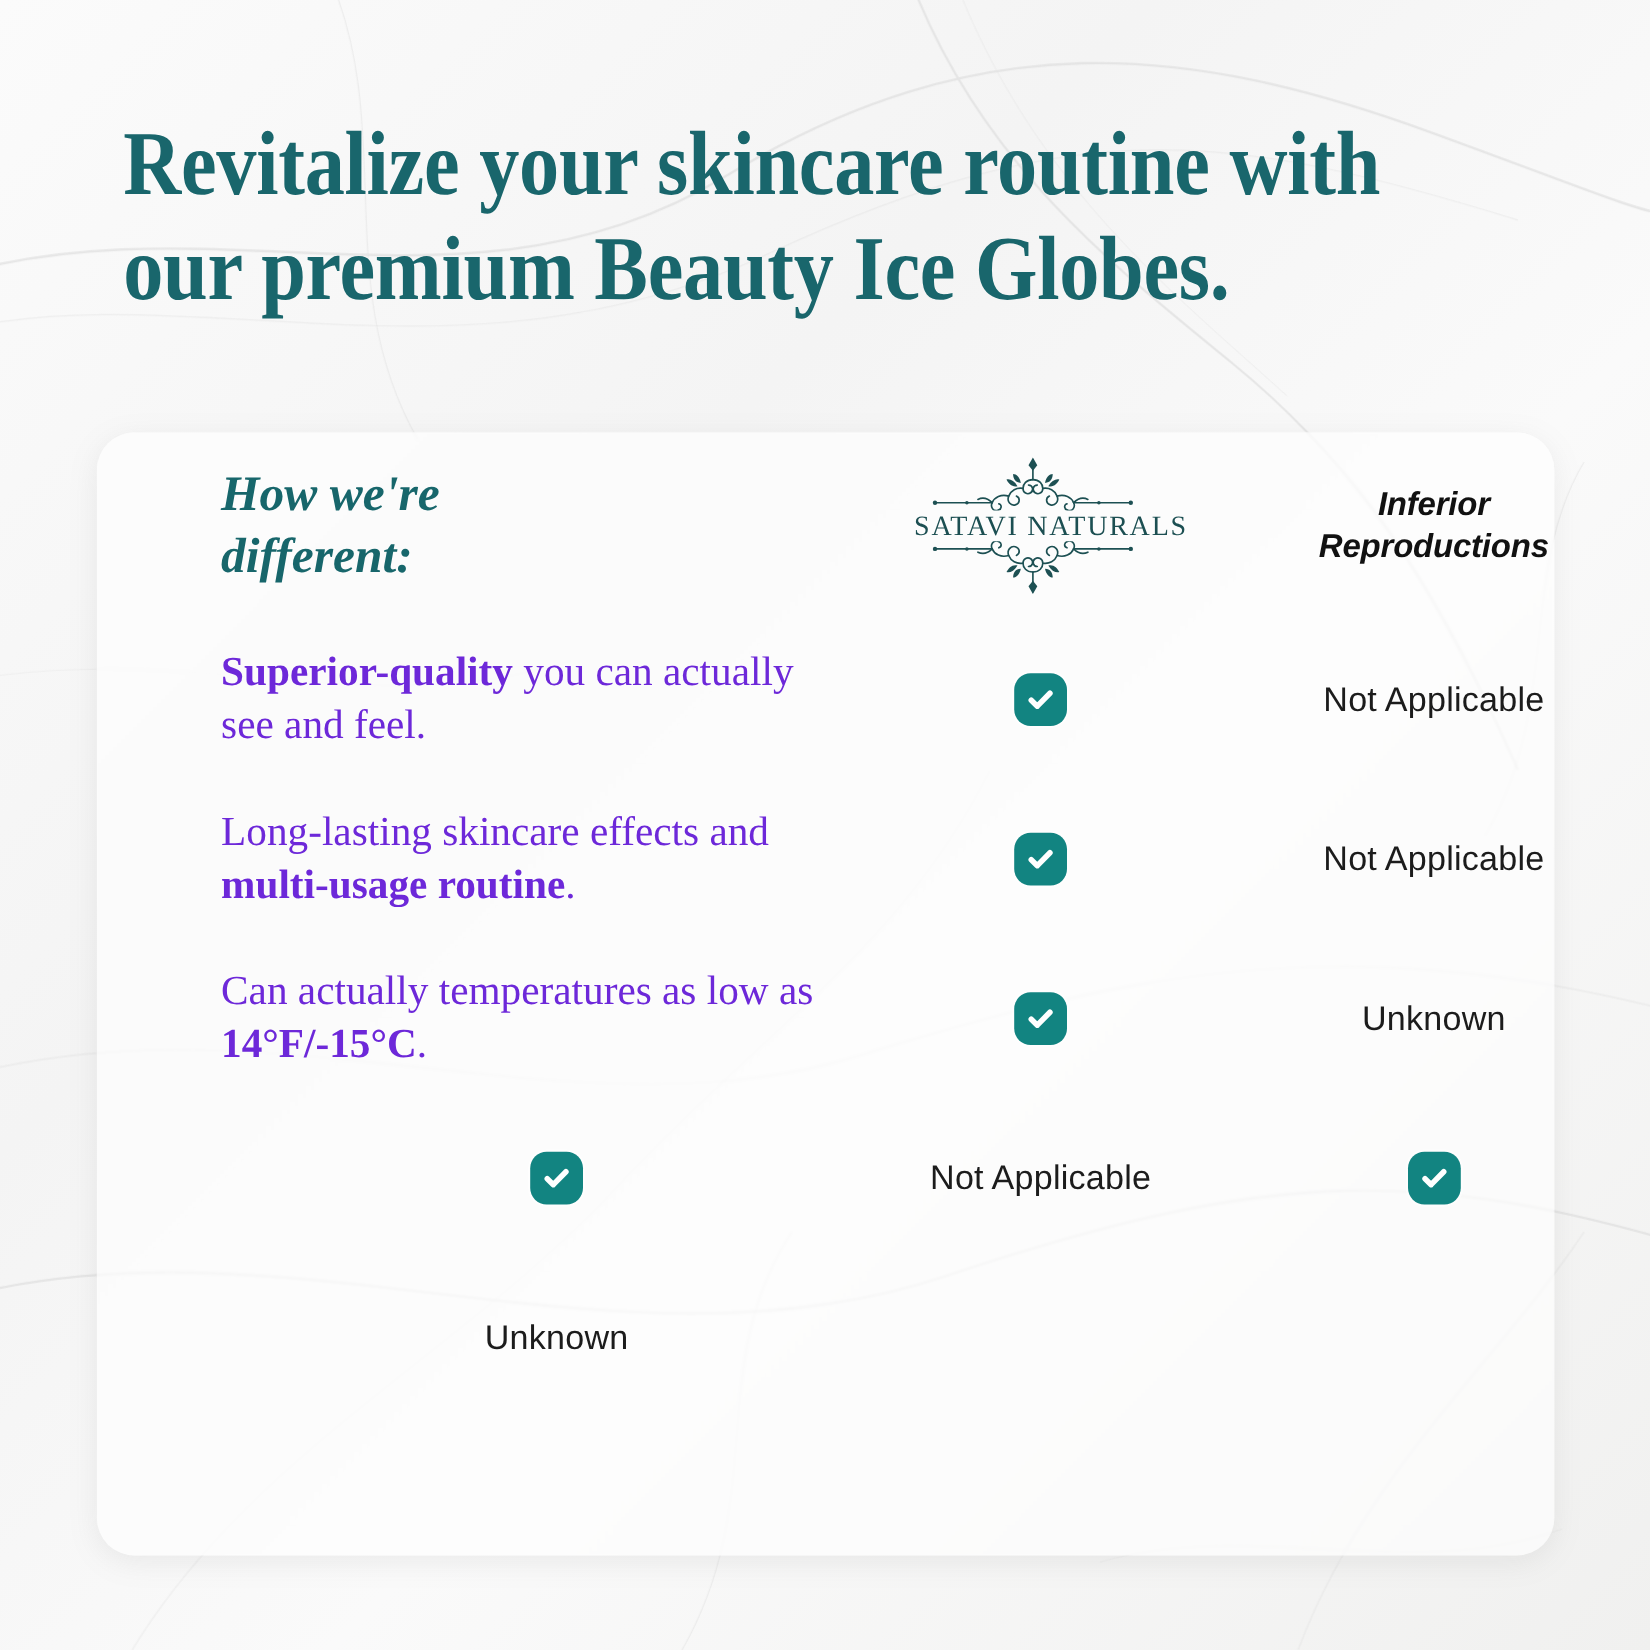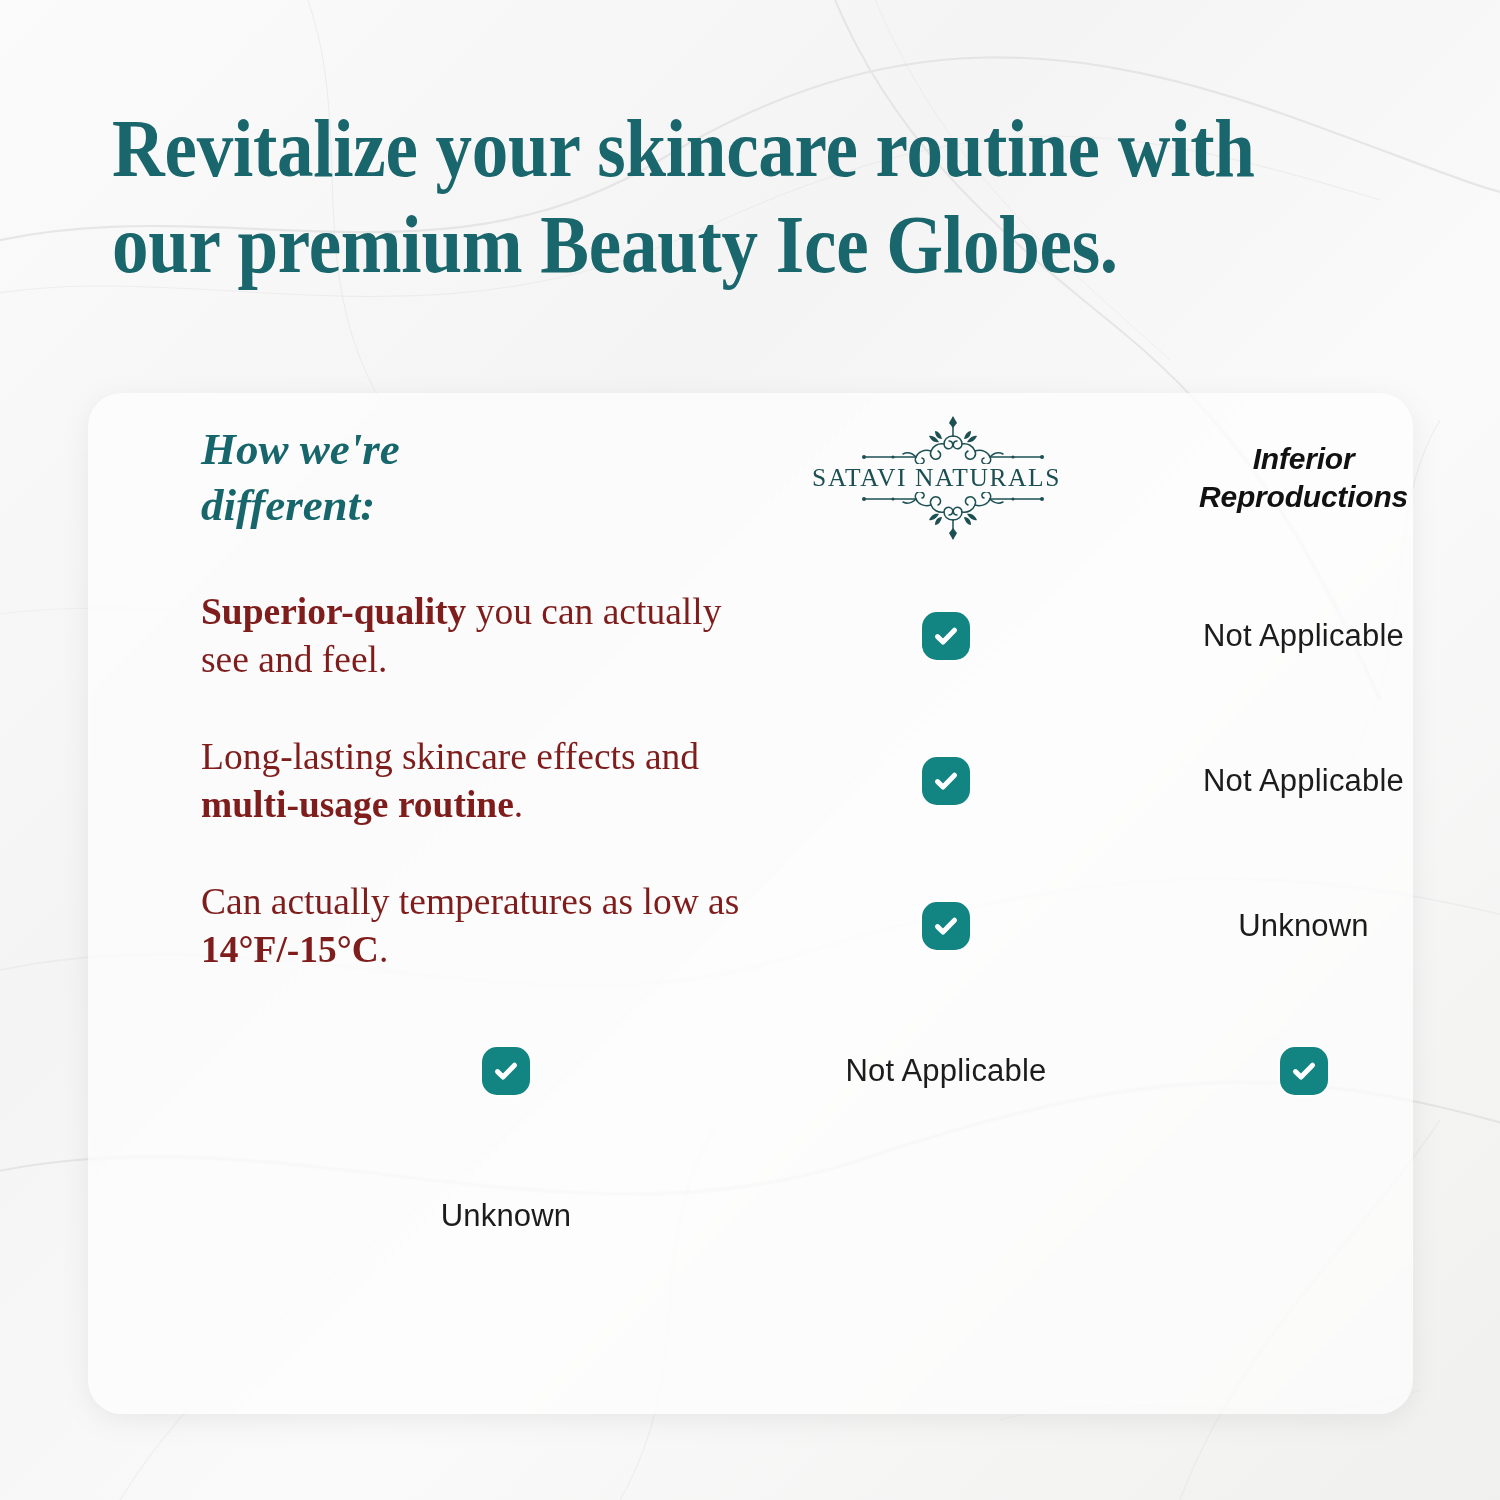--- a/index.html
+++ b/index.html
@@ -82,35 +82,35 @@
     font-style:italic;
     font-size:30px;
     line-height:1.28;
     text-align:center;
     white-space:pre-line;
     width:100%;
     letter-spacing:-0.2px;
   }
 
   
-  .logo { width:230px; display:flex; flex-direction:column; align-items:flex-end; }
+  .logo { width:230px; display:flex; flex-direction:column; align-items:flex-start; }
   .logo svg { display:block; }
   .logo .wordmark {
     color:#1c4f52;
     font-family:"Liberation Serif", serif;
     font-size:25.5px;
     letter-spacing:1.6px;
     white-space:nowrap;
     line-height:1;
     margin:1px 0;
   }
 
   
   .feat {
-    color:#7f1d1d;
+    color:#6d28d9;
     font-family:"Liberation Serif", serif;
     font-size:37.5px;
     line-height:1.28;
     padding-right:34px;
   }
   .feat b { font-weight:bold; }
 
   
   .check {
     width:48px; height:48px;

